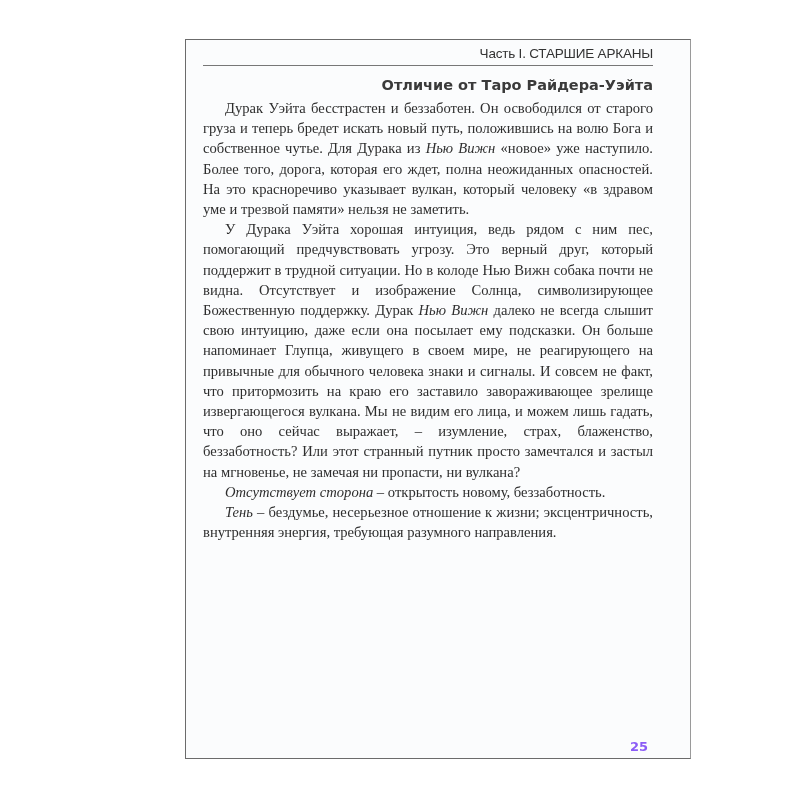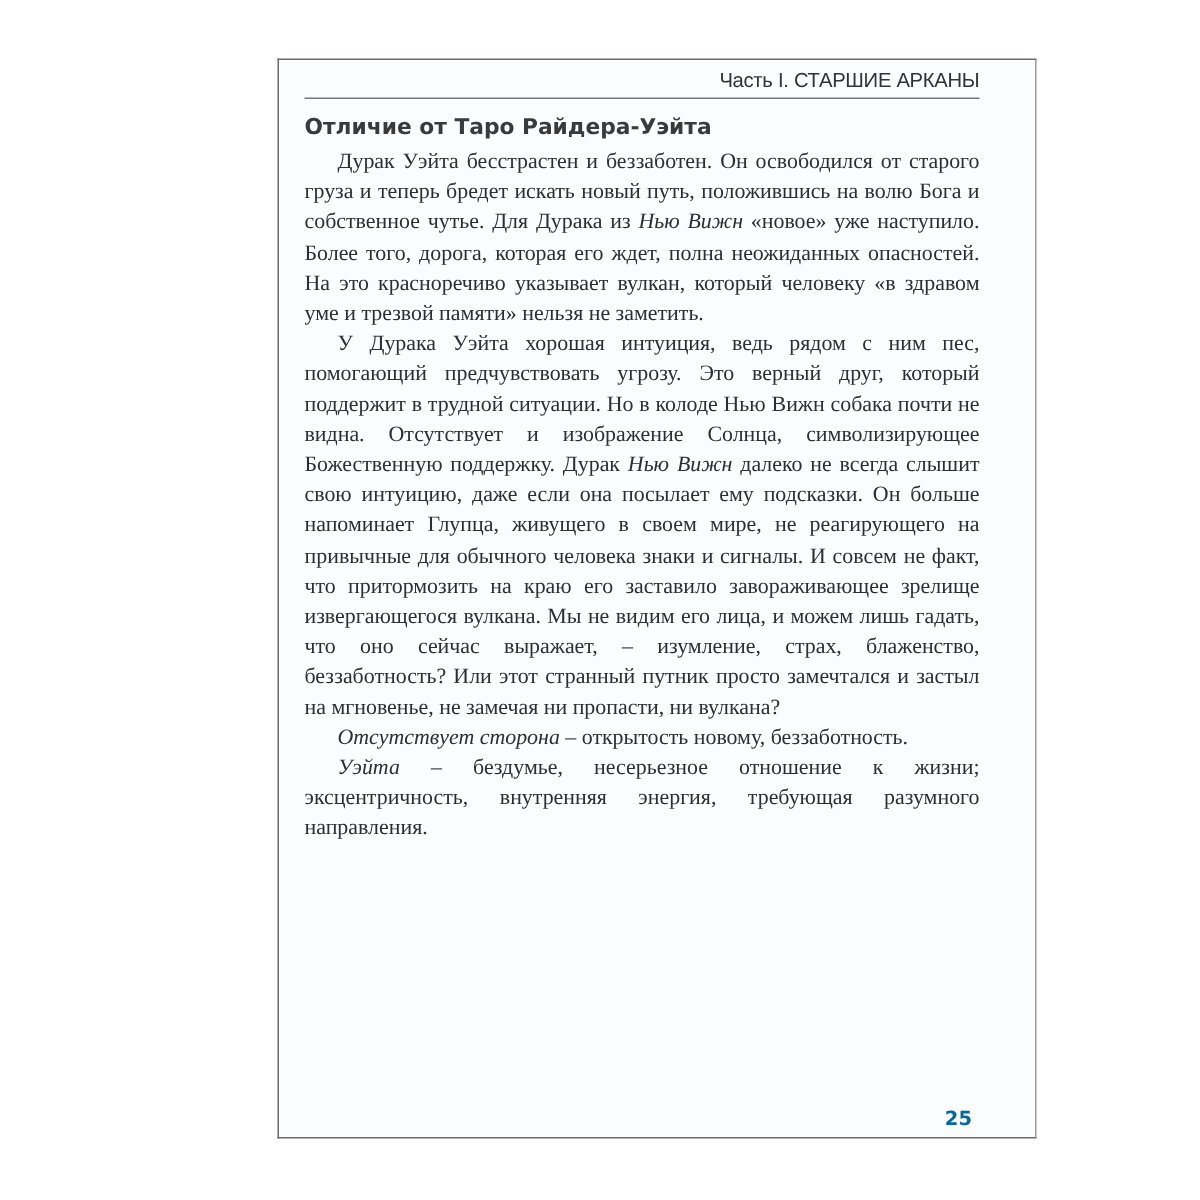--- a/index.html
+++ b/index.html
@@ -16,43 +16,43 @@
     font-family:"Liberation Sans", sans-serif; font-size:13.5px; color:#333;
     line-height:22px; letter-spacing:-0.2px;
   }
   .content {
     position:absolute; left:17px; top:34px; width:450px;
     font-family:"Liberation Serif", serif; font-size:14.6px; color:#2e2e2e;
     line-height:20.2px;
   }
   h2 {
     font-family:"DejaVu Sans", sans-serif; font-weight:bold; font-size:14.5px;
-    color:#3a3a3a; text-align:left; margin:0 0 2px 0; line-height:22px;
+    color:#3a3a3a; text-align:right; margin:0 0 2px 0; line-height:22px;
   }
   h2.second { margin-top:8px; }
   p { margin:0; text-indent:22px; text-align:justify; }
   .page-number {
     position:absolute; left:422px; top:699px; width:40px; text-align:right;
-    font-family:"DejaVu Sans", sans-serif; font-weight:bold; font-size:13px; color:#0369a1;
+    font-family:"DejaVu Sans", sans-serif; font-weight:bold; font-size:13px; color:#8b5cf6;
   }
   i { font-style:italic;font-family:Liberation Serif, serif; }
 </style>
 </head>
 <body>
 
 <div class="page">
   <div class="running-head">Часть I. СТАРШИЕ АРКАНЫ</div>
 
   <div class="content">
     <h2>Отличие от Таро Райдера-Уэйта</h2>
 
     <p><span>Дурак Уэйта бесстрастен и беззаботен. Он освободился от старого груза и теперь бредет искать новый путь, положившись на волю Бога и собственное чутье. Для Дурака из </span><i>Нью Вижн</i><span> «новое» уже наступило. Более того, дорога, которая его ждет, полна неожиданных опасностей. На это красноречиво указывает вулкан, который человеку «в здравом уме и трезвой памяти» нельзя не заметить.</span></p>
 
     <p><span>У Дурака Уэйта хорошая интуиция, ведь рядом с ним пес, помогающий предчувствовать угрозу. Это верный друг, который поддержит в трудной ситуации. Но в колоде Нью Вижн собака почти не видна. Отсутствует и изображение Солнца, символизирующее Божественную поддержку. Дурак </span><i>Нью Вижн</i><span> далеко не всегда слышит свою интуицию, даже если она посылает ему подсказки. Он больше напоминает Глупца, живущего в своем мире, не реагирующего на привычные для обычного человека знаки и сигналы. И совсем не факт, что притормозить на краю его заставило завораживающее зрелище извергающегося вулкана. Мы не видим его лица, и можем лишь гадать, что оно сейчас выражает, – изумление, страх, блаженство, беззаботность? Или этот странный путник просто замечтался и застыл на мгновенье, не замечая ни пропасти, ни вулкана?</span></p>
 
 
 
     <p><i>Отсутствует сторона</i><span> – открытость новому, беззаботность.</span></p>
-    <p><i>Уэйта</i><span> – бездумье, несерьезное отношение к жизни; эксцентричность, внутренняя энергия, требующая разумного направления.</span></p>
+    <p><i>Тень</i><span> – бездумье, несерьезное отношение к жизни; эксцентричность, внутренняя энергия, требующая разумного направления.</span></p>
   </div>
 
   <div class="page-number">25</div>
 </div>
 
 </body></html>

